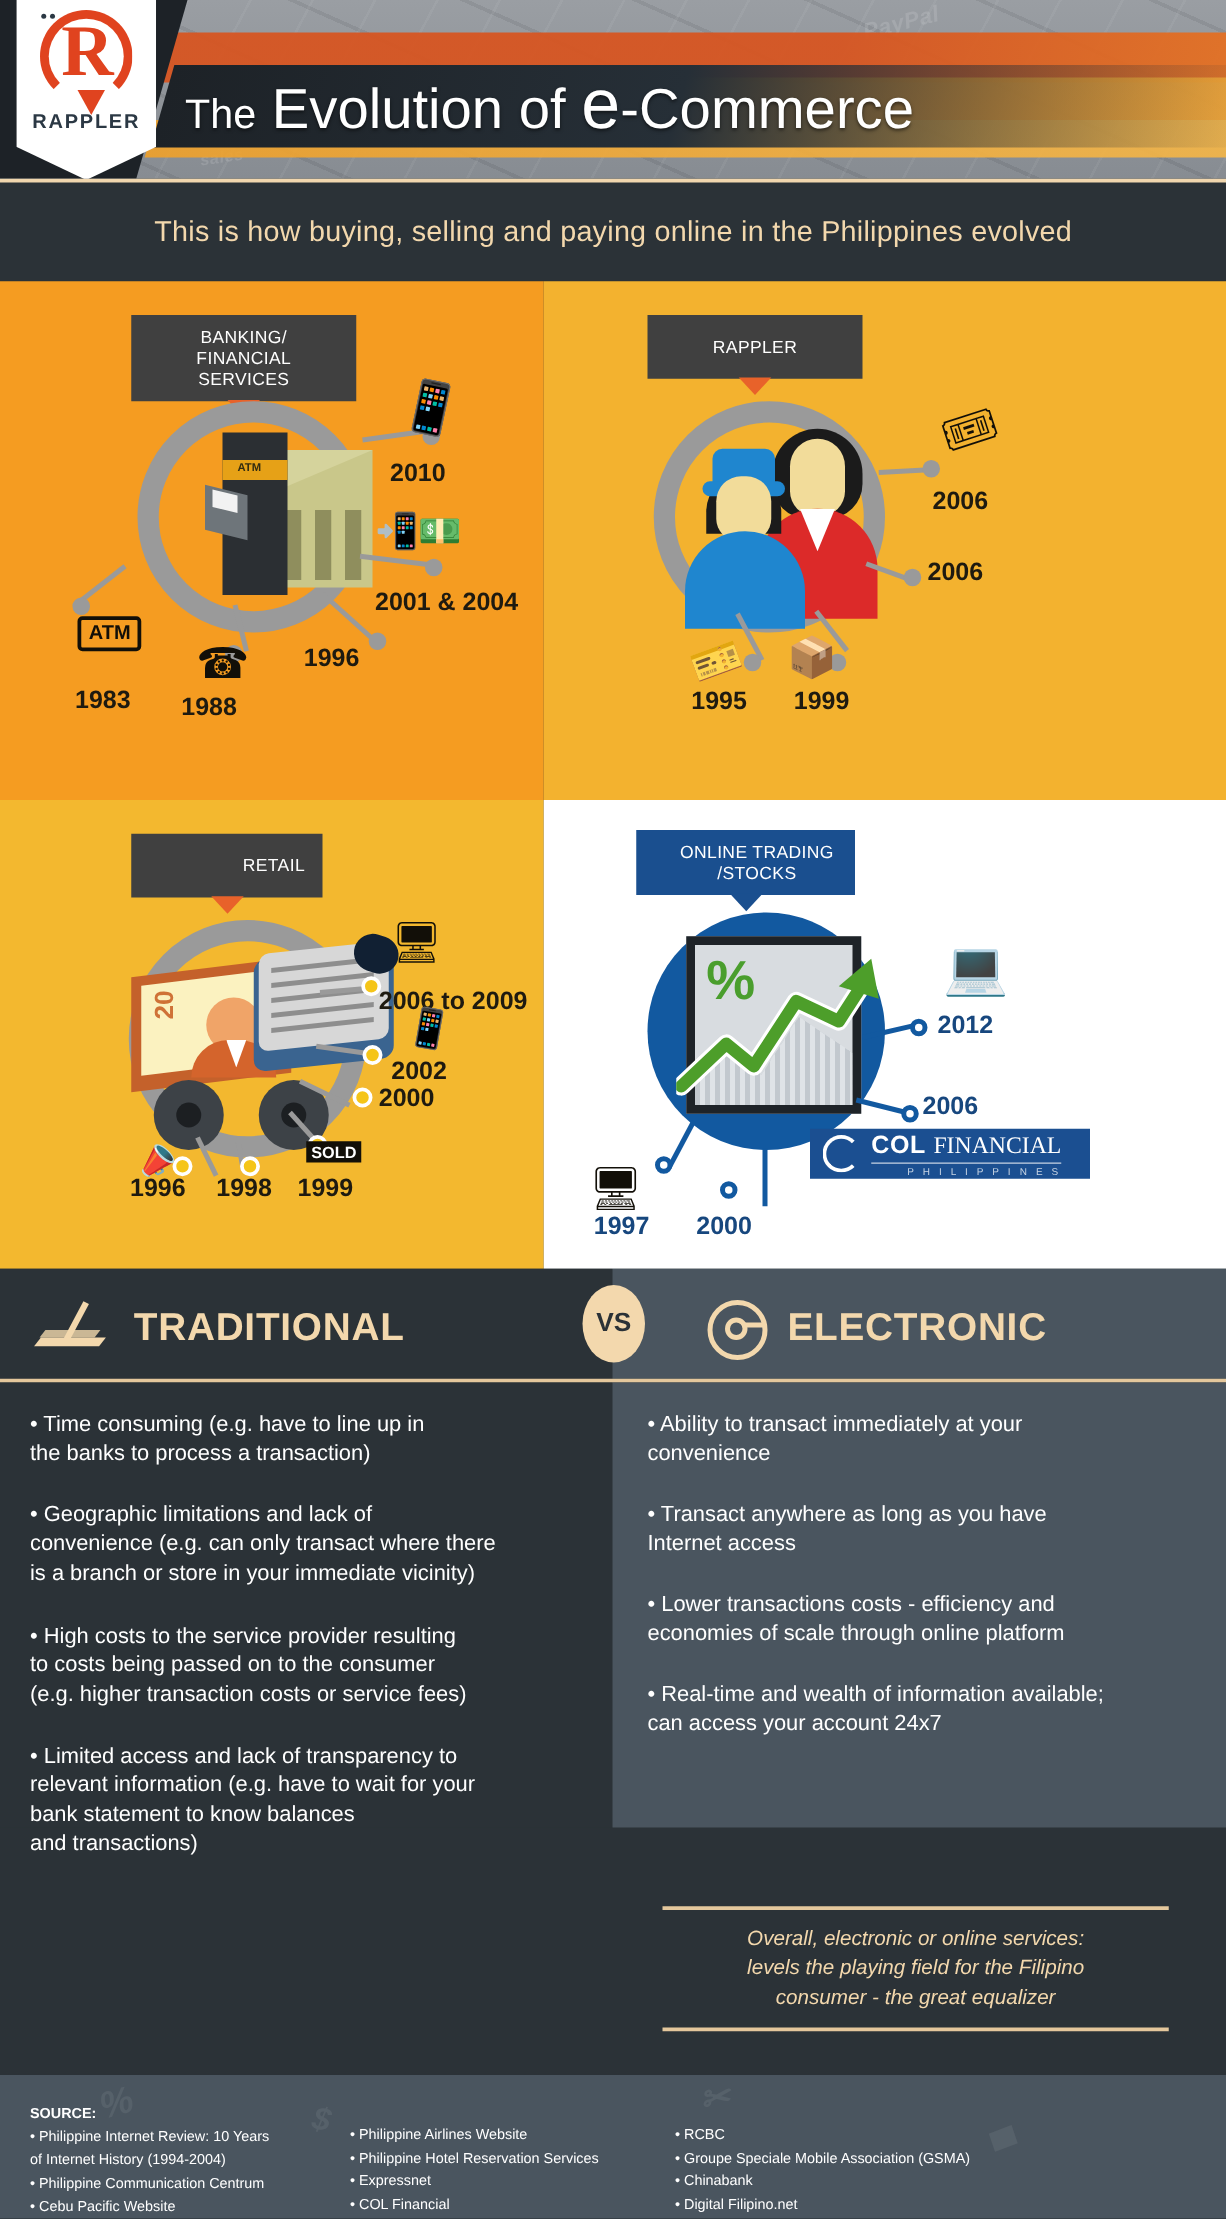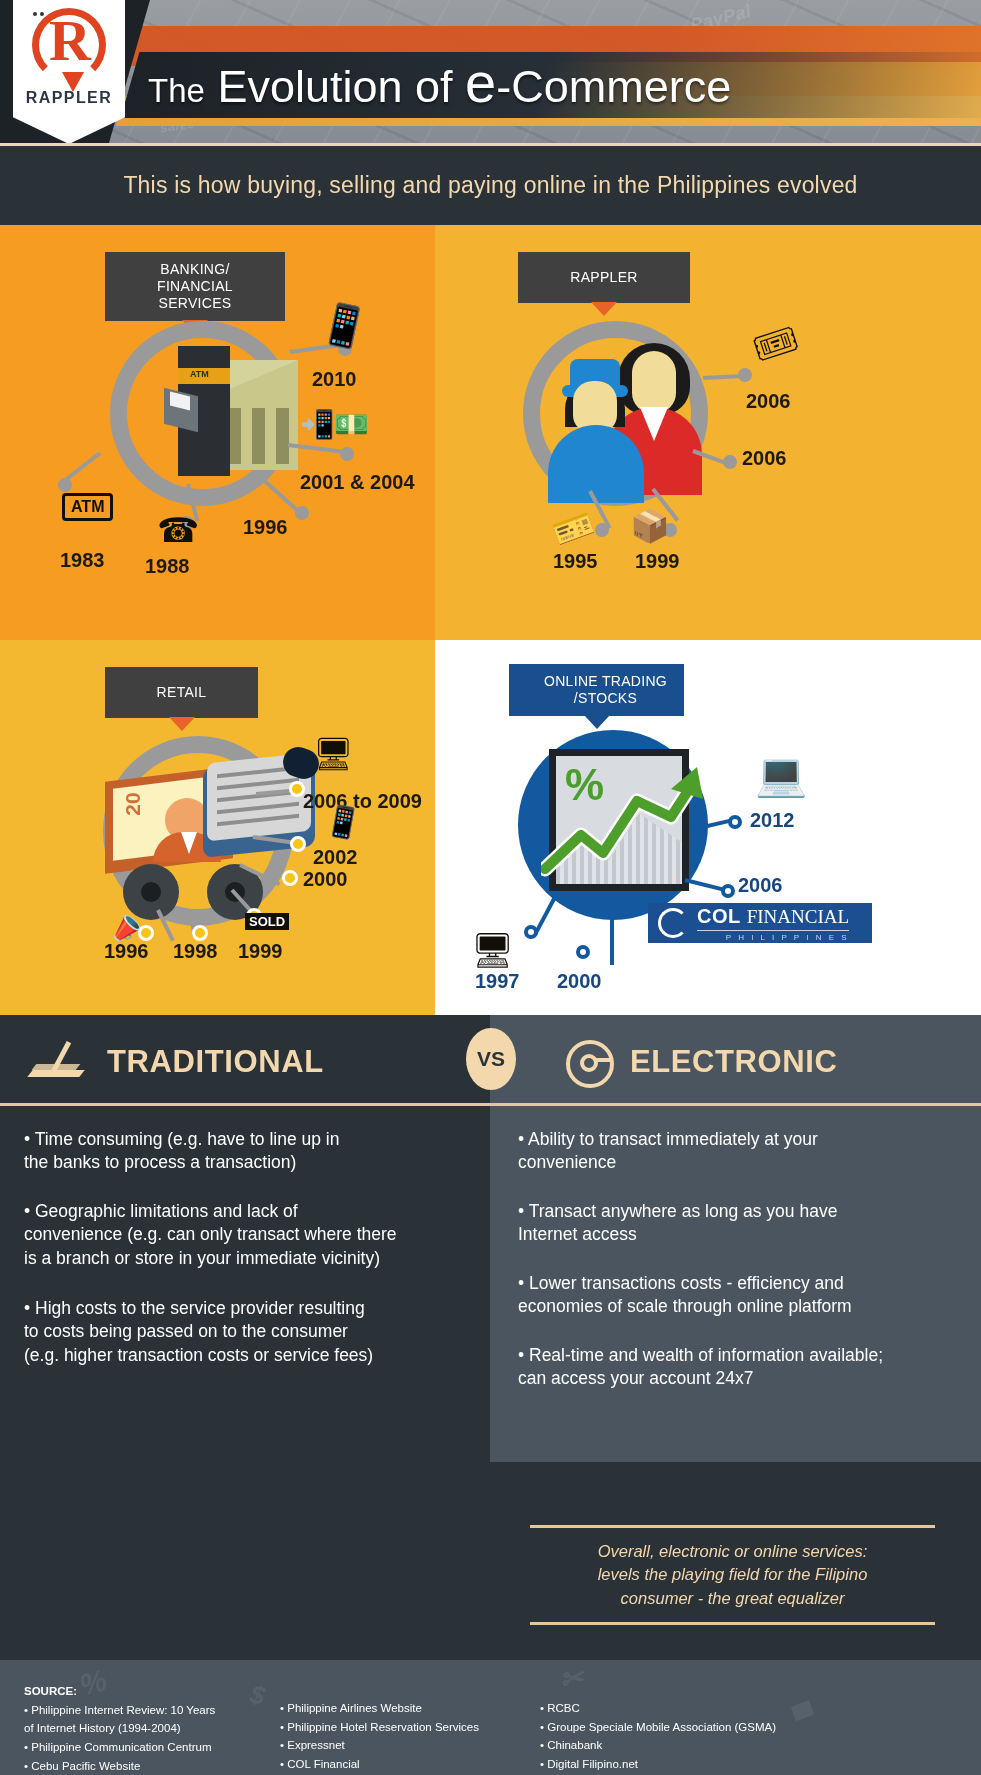--- a/index.html
+++ b/index.html
@@ -240,21 +240,21 @@
       <div class="ic" style="left:118px;top:284px;font-size:33px;transform:rotate(-20deg);">🎫</div>
       <div class="yr" style="left:118px;top:325px;">1995</div>
 
       <div class="spoke" style="left:218px;top:262px;width:40px;transform:rotate(52deg);"></div>
       <div class="node" style="left:228px;top:298px;"></div>
       <div class="ic" style="left:195px;top:282px;font-size:32px;">📦</div>
       <div class="yr" style="left:200px;top:325px;">1999</div>
     </div>
 
     <div class="quad q3">
-      <div class="badge" style="left:105px;top:27px;width:153px;padding-top:17px;padding-bottom:17px;">
+      <div class="badge" style="left:105px;top:27px;width:153px;padding-top:17px;padding-bottom:17px;text-align:right;">
         <div>RETAIL</div>
       </div>
 
       <div class="ringcircle ring-grey" style="left:103px;top:96px;width:190px;height:190px;"></div>
 
       <div style="position:absolute;left:95px;top:100px;width:215px;height:185px;">
         <div style="position:absolute;left:10px;top:34px;width:128px;height:92px;background:#c4612b;transform:skewY(-7deg);"></div>
         <div style="position:absolute;left:18px;top:42px;width:108px;height:72px;background:#fbf2c0;transform:skewY(-7deg);"></div>
         <div style="position:absolute;left:26px;top:52px;font-size:21px;font-weight:bold;color:#cf7237;transform:rotate(-90deg);">20</div>
         <div style="position:absolute;left:70px;top:58px;width:44px;height:44px;background:#f0a468;border-radius:50%;"></div>
@@ -382,20 +382,24 @@
   <div class="cmp-right"></div>
 
   <div class="bullet" style="left:24px;top:1200px;width:420px;white-space:pre-line;">• Geographic limitations and lack of
 convenience (e.g. can only transact where there
 is a branch or store in your immediate vicinity)</div>
   <div class="bullet" style="left:24px;top:1128px;width:420px;white-space:pre-line;">• Time consuming (e.g. have to line up in
 the banks to process a transaction)</div>
   <div class="bullet" style="left:24px;top:1297px;width:420px;white-space:pre-line;">• High costs to the service provider resulting
 to costs being passed on to the consumer
 (e.g. higher transaction costs or service fees)</div>
+  <div class="bullet" style="left:24px;top:1393px;width:420px;white-space:pre-line;">• Limited access and lack of transparency to
+relevant information (e.g. have to wait for your
+bank statement to know balances
+and transactions)</div>
 
   <div class="bullet" style="left:518px;top:1128px;width:440px;white-space:pre-line;">• Ability to transact immediately at your
 convenience</div>
   <div class="bullet" style="left:518px;top:1200px;width:440px;white-space:pre-line;">• Transact anywhere as long as you have
 Internet access</div>
   <div class="bullet" style="left:518px;top:1272px;width:440px;white-space:pre-line;">• Lower transactions costs - efficiency and
 economies of scale through online platform</div>
   <div class="bullet" style="left:518px;top:1344px;width:440px;white-space:pre-line;">• Real-time and wealth of information available;
 can access your account 24x7</div>
 

